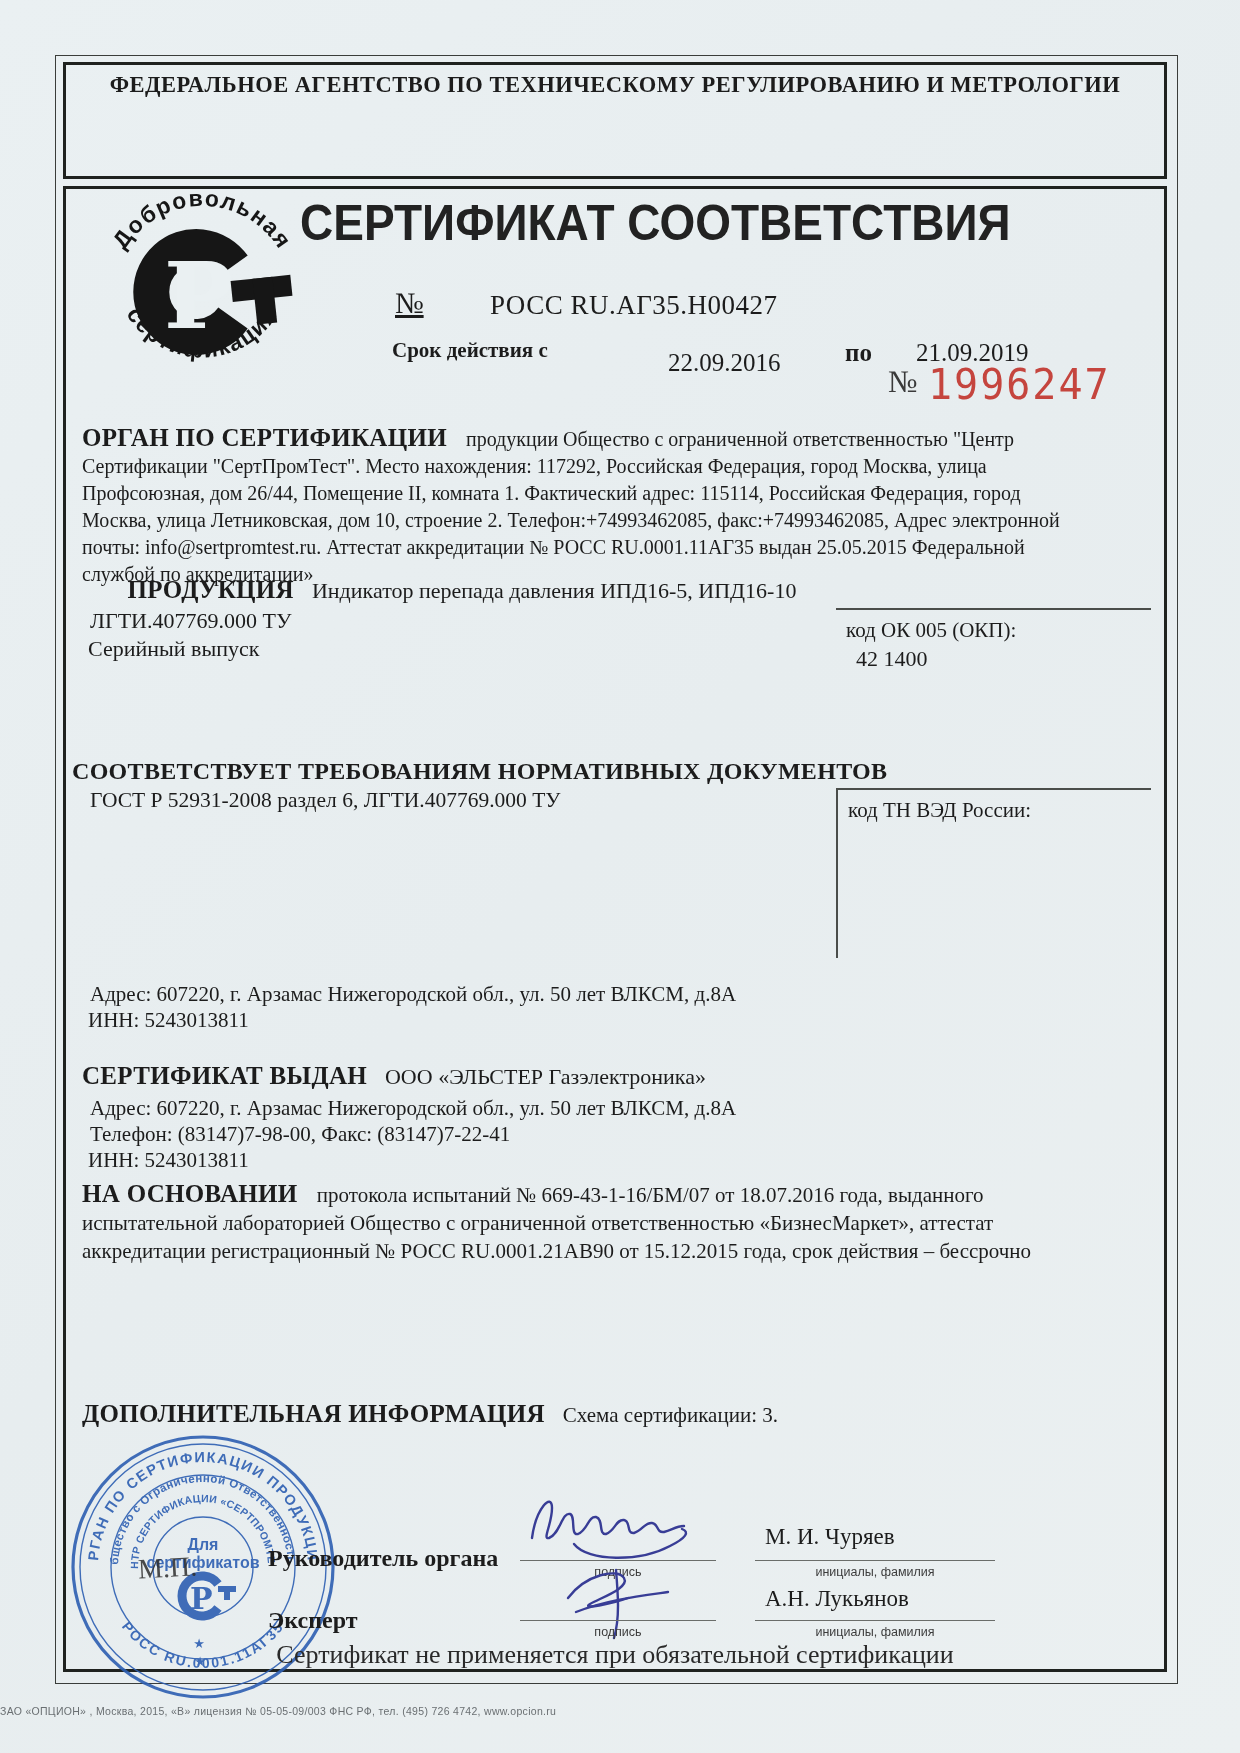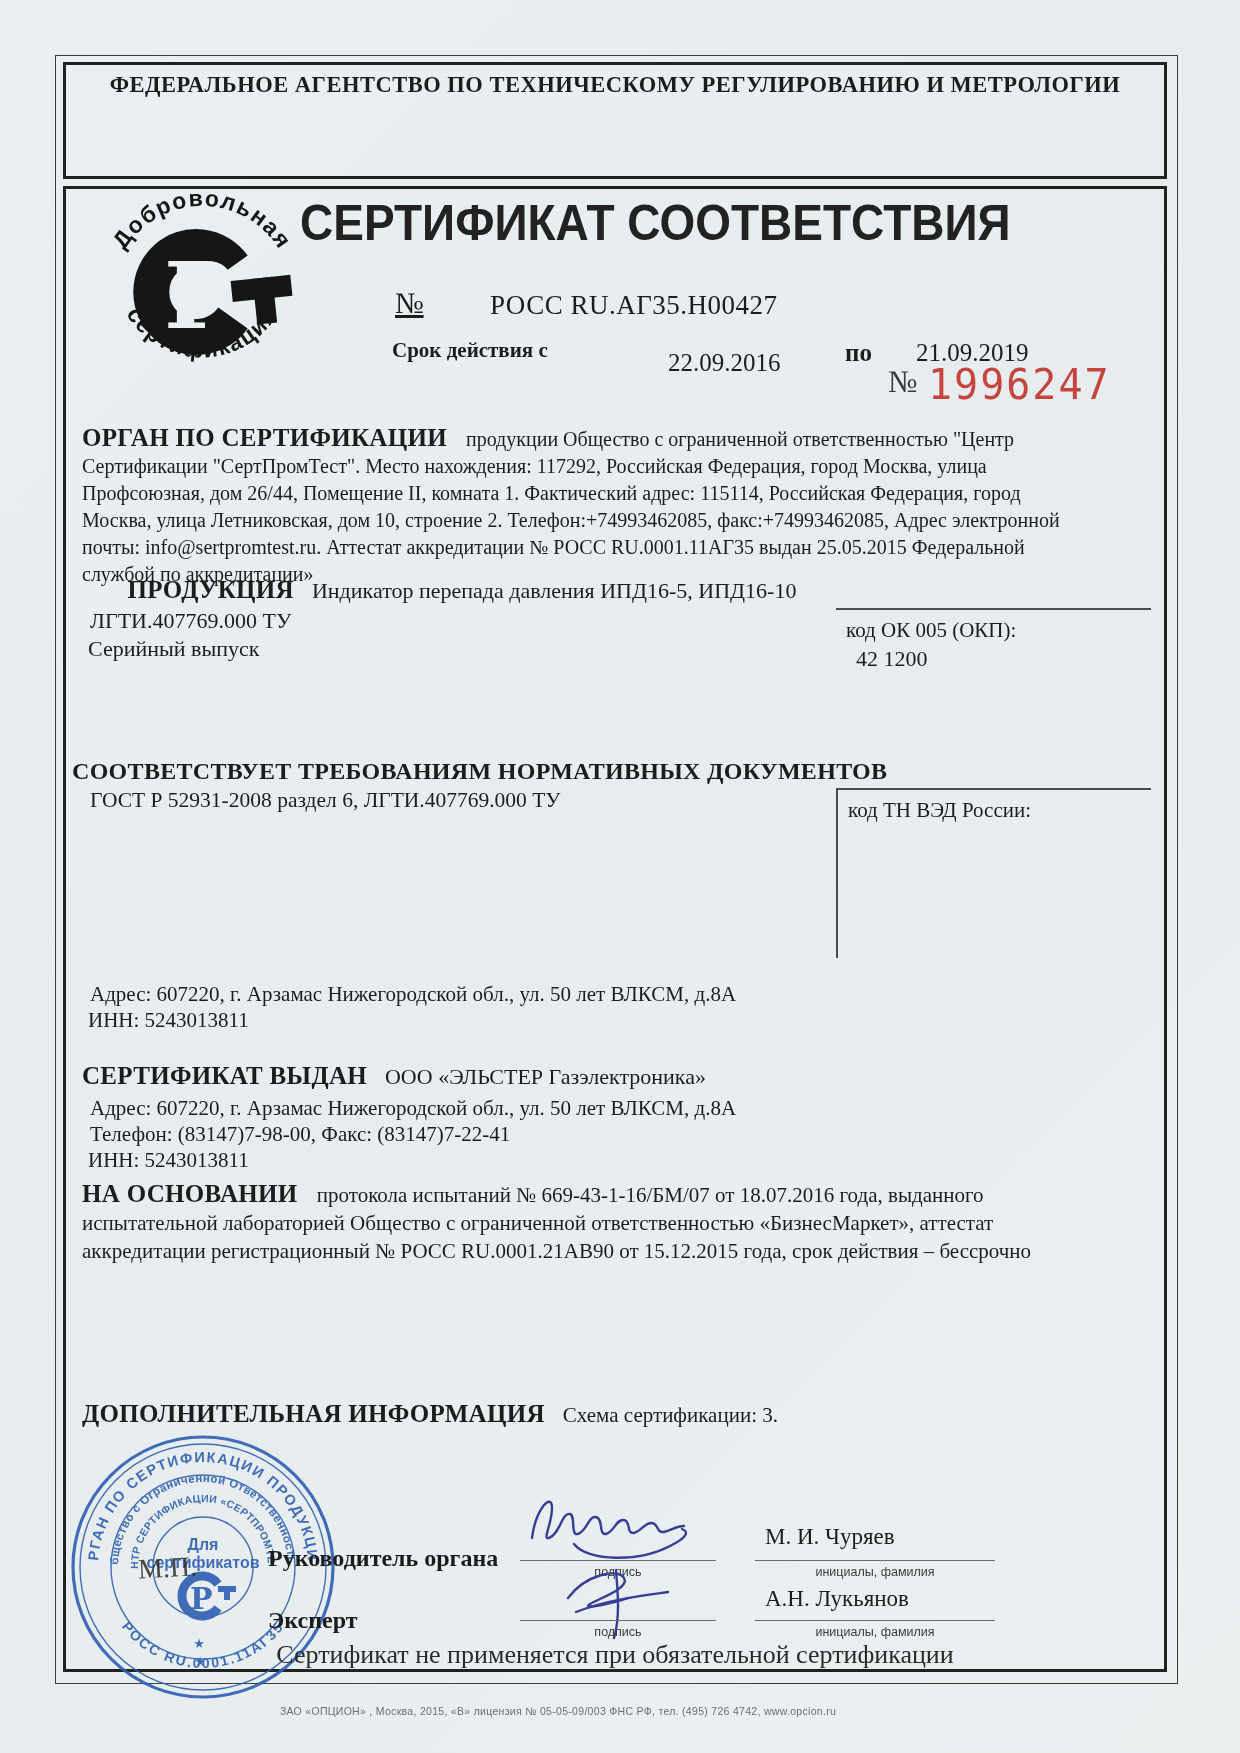--- a/index.html
+++ b/index.html
@@ -31,21 +31,21 @@
   .line{font-size:22px;white-space:nowrap;}
   .rule{background:#4a4d4a;height:1.5px;}
   .vrule{background:#4a4d4a;width:1.5px;}
   .code-label{font-size:21px;}
   .code-value{font-size:22px;}
   .sig-role{font-size:24px;font-weight:bold;white-space:nowrap;}
   .sig-name{font-size:23px;white-space:nowrap;}
   .sig-line{height:1px;background:#6a6d6a;}
   .sig-cap{font-family:"Liberation Sans",sans-serif;font-size:12.5px;color:#3c3c3c;}
   .bottom-note{left:63px;top:1640px;width:1104px;text-align:center;font-size:26px;color:#2a2a2a;}
-  .print-info{left:0;top:1705px;width:1020px;text-align:center;font-family:"Liberation Sans",sans-serif;font-size:10.5px;color:#6a6f72;letter-spacing:0.3px;margin-left:48px;}
+  .print-info{left:0;top:1705px;width:1020px;font-family:"Liberation Sans",sans-serif;font-size:10.5px;color:#6a6f72;letter-spacing:0.3px;}
   .stamp{left:62px;top:1426px;width:282px;height:282px;opacity:0.9;}
   .mp{left:138px;top:1552px;font-size:28px;color:#2e2e2e;opacity:0.85;transform:rotate(-3deg);}
   .ink{stroke:#383d96;stroke-width:2.4;fill:none;stroke-linecap:round;}
 </style>
 </head>
 <body>
 
 <div class="page">
 
   <div class="abs outer-frame"></div>
@@ -98,21 +98,21 @@
 
   <p class="abs" style="left:82px;top:576px;width:760px;margin:0;text-align:center;">
     <span class="sec-label">ПРОДУКЦИЯ</span>
     <span class="sec-inline" style="font-size:22px;">Индикатор перепада давления ИПД16-5, ИПД16-10</span>
   </p>
   <div class="abs line" style="left:90px;top:608px;">ЛГТИ.407769.000 ТУ</div>
   <div class="abs line" style="left:88px;top:636px;">Серийный выпуск</div>
 
   <div class="abs rule" style="left:836px;top:608px;width:315px;"></div>
   <div class="abs code-label" style="left:846px;top:618px;">код ОК 005 (ОКП):</div>
-  <div class="abs code-value" style="left:856px;top:646px;">42 1200</div>
+  <div class="abs code-value" style="left:856px;top:646px;">42 1400</div>
 
   <div class="abs" style="left:72px;top:758px;font-size:24px;font-weight:bold;letter-spacing:0.3px;white-space:nowrap;">СООТВЕТСТВУЕТ ТРЕБОВАНИЯМ НОРМАТИВНЫХ ДОКУМЕНТОВ</div>
   <div class="abs line" style="left:90px;top:788px;font-size:21.5px;">ГОСТ Р 52931-2008 раздел 6, ЛГТИ.407769.000 ТУ</div>
 
   <div class="abs rule" style="left:836px;top:788px;width:315px;"></div>
   <div class="abs vrule" style="left:836px;top:788px;height:170px;"></div>
   <div class="abs code-label" style="left:848px;top:798px;">код ТН ВЭД России:</div>
 
   <div class="abs line" style="left:90px;top:982px;font-size:21px;">Адрес: 607220, г. Арзамас Нижегородской обл., ул. 50 лет ВЛКСМ, д.8А</div>
   <div class="abs line" style="left:88px;top:1008px;font-size:21px;">ИНН: 5243013811</div>

